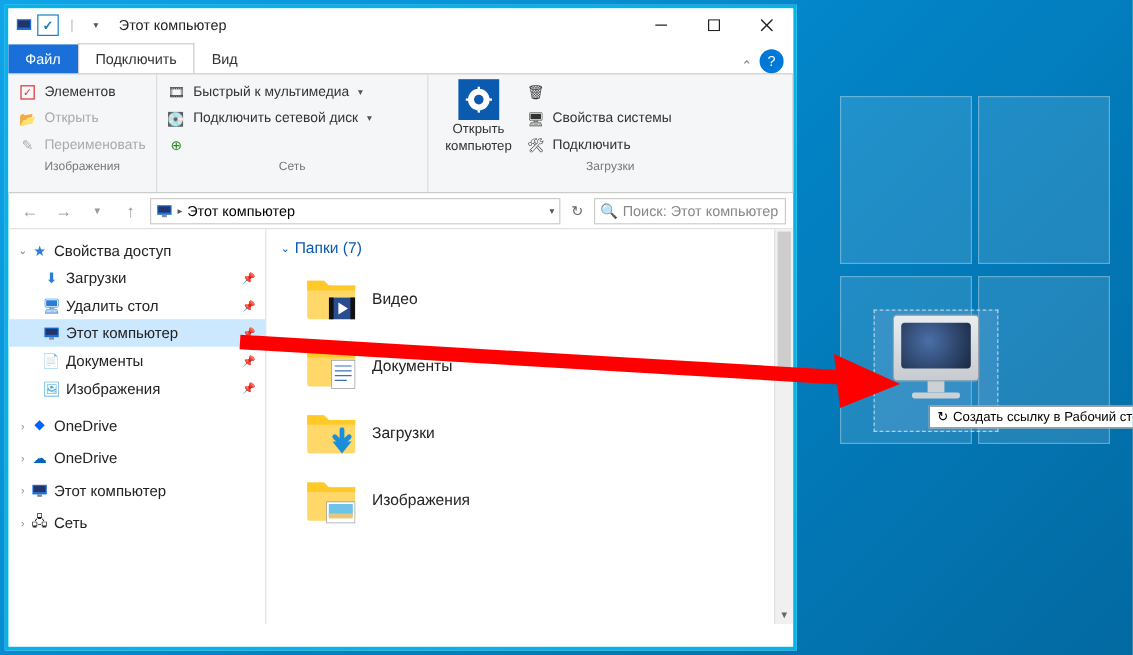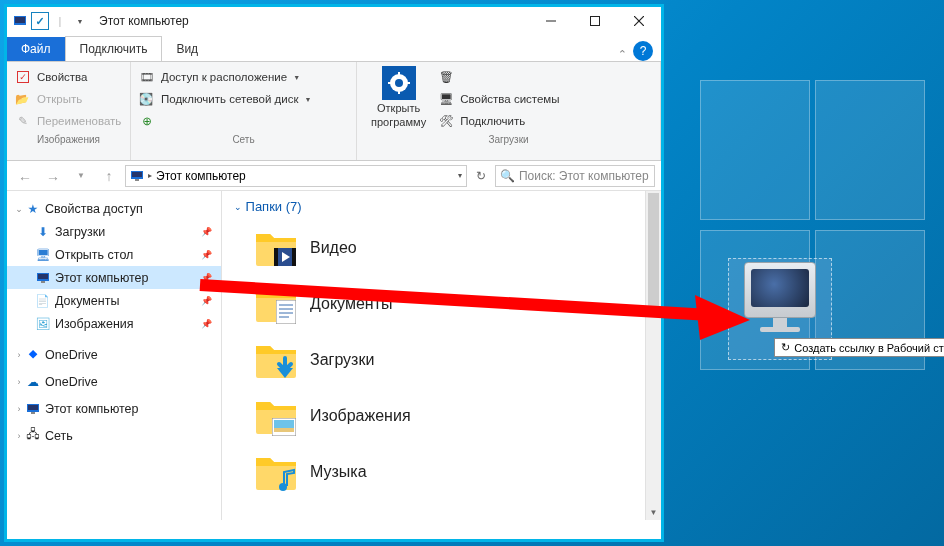--- a/index.html
+++ b/index.html
@@ -58,21 +58,21 @@
   .trow { display:flex; align-items:center; height:23px; padding-left:6px; position:relative; }
   .trow.sel { background:#cce8ff; }
   .arr { width:12px; color:#888; font-size:9px; text-align:center; }
   .tic { width:16px; height:16px; display:flex; align-items:center; justify-content:center; font-size:12px; margin-right:4px; }
   .trow .pin { position:absolute; right:8px; color:#999; font-size:9px; }
   .trow .tlabel { white-space:nowrap; }
 
   .content { flex:1; padding:8px 12px; overflow:hidden; }
   .ghead { font-size:13px; color:#0a5ab0; display:flex; align-items:center; gap:4px; }
   .folders { padding:6px 0 0 20px; }
-  .frow { display:flex; align-items:center; height:56px; gap:12px; font-size:16px; color:#222; }
+  .frow { display:flex; align-items:center; height:56px; gap:12px; font-size:13px; color:#222; }
   .fic { width:44px; height:40px; position:relative; }
   .fic .fold { position:absolute; inset:0; }
   .fic .overlay { position:absolute; right:2px; bottom:0; }
 
   .statusbar { height:23px; border-top:1px solid #e1e1e1; display:flex; align-items:center; font-size:11.5px; color:#333; padding:0 10px; }
   .statusbar .sp { flex:1; }
   .vwbtn { width:22px; height:18px; border:1px solid #ccc; margin-left:2px; }
 
   
   .dragtarget { position:absolute; left:732px; top:262px; width:96px; height:110px; display:flex; flex-direction:column; align-items:center; }
@@ -146,36 +146,36 @@
     <div class="chev">⌃</div>
     <div class="helpbtn">?</div>
   </div>
 
   <div class="ribbon">
     <div class="rgroup" style="width:124px">
       <div class="ri">
           <span class="ric">
             <span style="border:1px solid #d33;color:#d33;width:12px;height:12px;display:flex;align-items:center;justify-content:center;font-size:9px">✓</span>
           </span>
-          <span>Свойства</span>
+          <span>Элементов</span>
         </div>
       <div class="ri disabled">
           <span class="ric">📂</span>
           <span>Открыть</span>
         </div>
       <div class="ri disabled">
           <span class="ric">✎</span>
           <span>Переименовать</span>
         </div>
       <div class="glabel">Изображения</div>
     </div>
     <div class="rgroup" style="width:226px">
       <div class="ri">
           <span class="ric">🎞</span>
-          <span>Доступ к расположение</span>
+          <span>Быстрый к мультимедиа</span>
           <span style="font-size:7px;color:#555">▼</span>
         </div>
       <div class="ri">
           <span class="ric">💽</span>
           <span>Подключить сетевой диск</span>
           <span style="font-size:7px;color:#555">▼</span>
         </div>
       <div class="ri">
           <span class="ric" style="color:#2a8a2a">⊕</span>
         </div>
@@ -190,21 +190,21 @@
                 <circle cx="11" cy="11" r="4" fill="#0a5ab0"></circle>
                 <g fill="#fff">
                   <rect x="10" y="0" width="2" height="4"></rect>
                   <rect x="10" y="18" width="2" height="4"></rect>
                   <rect x="0" y="10" width="4" height="2"></rect>
                   <rect x="18" y="10" width="4" height="2"></rect>
                 </g>
               </svg>
             </div>
           <span>Открыть</span>
-          <span>программу</span>
+          <span>компьютер</span>
         </div>
         <div style="display:flex;flex-direction:column">
           <div class="ri">
               <span class="ric">🗑</span>
             </div>
           <div class="ri">
               <span class="ric">🖥</span>
               <span>Свойства системы</span>
             </div>
           <div class="ri">
@@ -250,21 +250,21 @@
             <span class="tic" style="color:#2a7dd4">★</span>
             <span class="tlabel">Свойства доступ</span>
           </div>
         <div class="trow" style="padding-left:28px">
             <span class="tic" style="color:#2a7dd4">⬇</span>
             <span class="tlabel">Загрузки</span>
             <span class="pin">📌</span>
           </div>
         <div class="trow" style="padding-left:28px">
             <span class="tic" style="color:#2a7dd4">🖥</span>
-            <span class="tlabel">Открыть стол</span>
+            <span class="tlabel">Удалить стол</span>
             <span class="pin">📌</span>
           </div>
         <div class="trow sel" style="padding-left:28px">
             <span class="tic">
               <svg width="14" height="14" viewBox="0 0 14 14">
                 <rect x="1" y="2" width="12" height="8" fill="#1a6fd8"></rect>
                 <rect x="2" y="3" width="10" height="5" fill="#24356b"></rect>
                 <rect x="5" y="10" width="4" height="2" fill="#888"></rect>
               </svg>
             </span>
@@ -371,33 +371,20 @@
                 <path d="M2 6h14l4 4h22v4H2z" fill="#ffca28"></path>
               </svg>
               <svg class="overlay" width="24" height="18" viewBox="0 0 24 18">
                 <rect x="0" y="0" width="24" height="18" fill="#fff" stroke="#888"></rect>
                 <rect x="2" y="2" width="20" height="10" fill="#6ec3e8"></rect>
                 <rect x="2" y="10" width="20" height="4" fill="#e8c779"></rect>
               </svg>
             </div>
           <span>Изображения</span>
         </div>
-        <div class="frow">
-          <div class="fic">
-              <svg class="fold" viewBox="0 0 44 40">
-                <path d="M2 6h14l4 4h22v26a2 2 0 0 1-2 2H4a2 2 0 0 1-2-2z" fill="#ffd869"></path>
-                <path d="M2 6h14l4 4h22v4H2z" fill="#ffca28"></path>
-              </svg>
-              <svg class="overlay" width="20" height="24" viewBox="0 0 20 24">
-                <path d="M8 18V4l10-2v3L11 6v12" fill="none" stroke="#1a8fd8" stroke-width="2"></path>
-                <circle cx="7" cy="19" r="4" fill="#1a8fd8"></circle>
-              </svg>
-            </div>
-          <span>Музыка</span>
-        </div>
       </div>
       <div class="scrollbar">
         <div class="sbtn" style="top:0">▲</div>
         <div class="thumb"></div>
         <div class="sbtn" style="bottom:0">▼</div>
       </div>
     </div>
   </div>
 
 </div>

